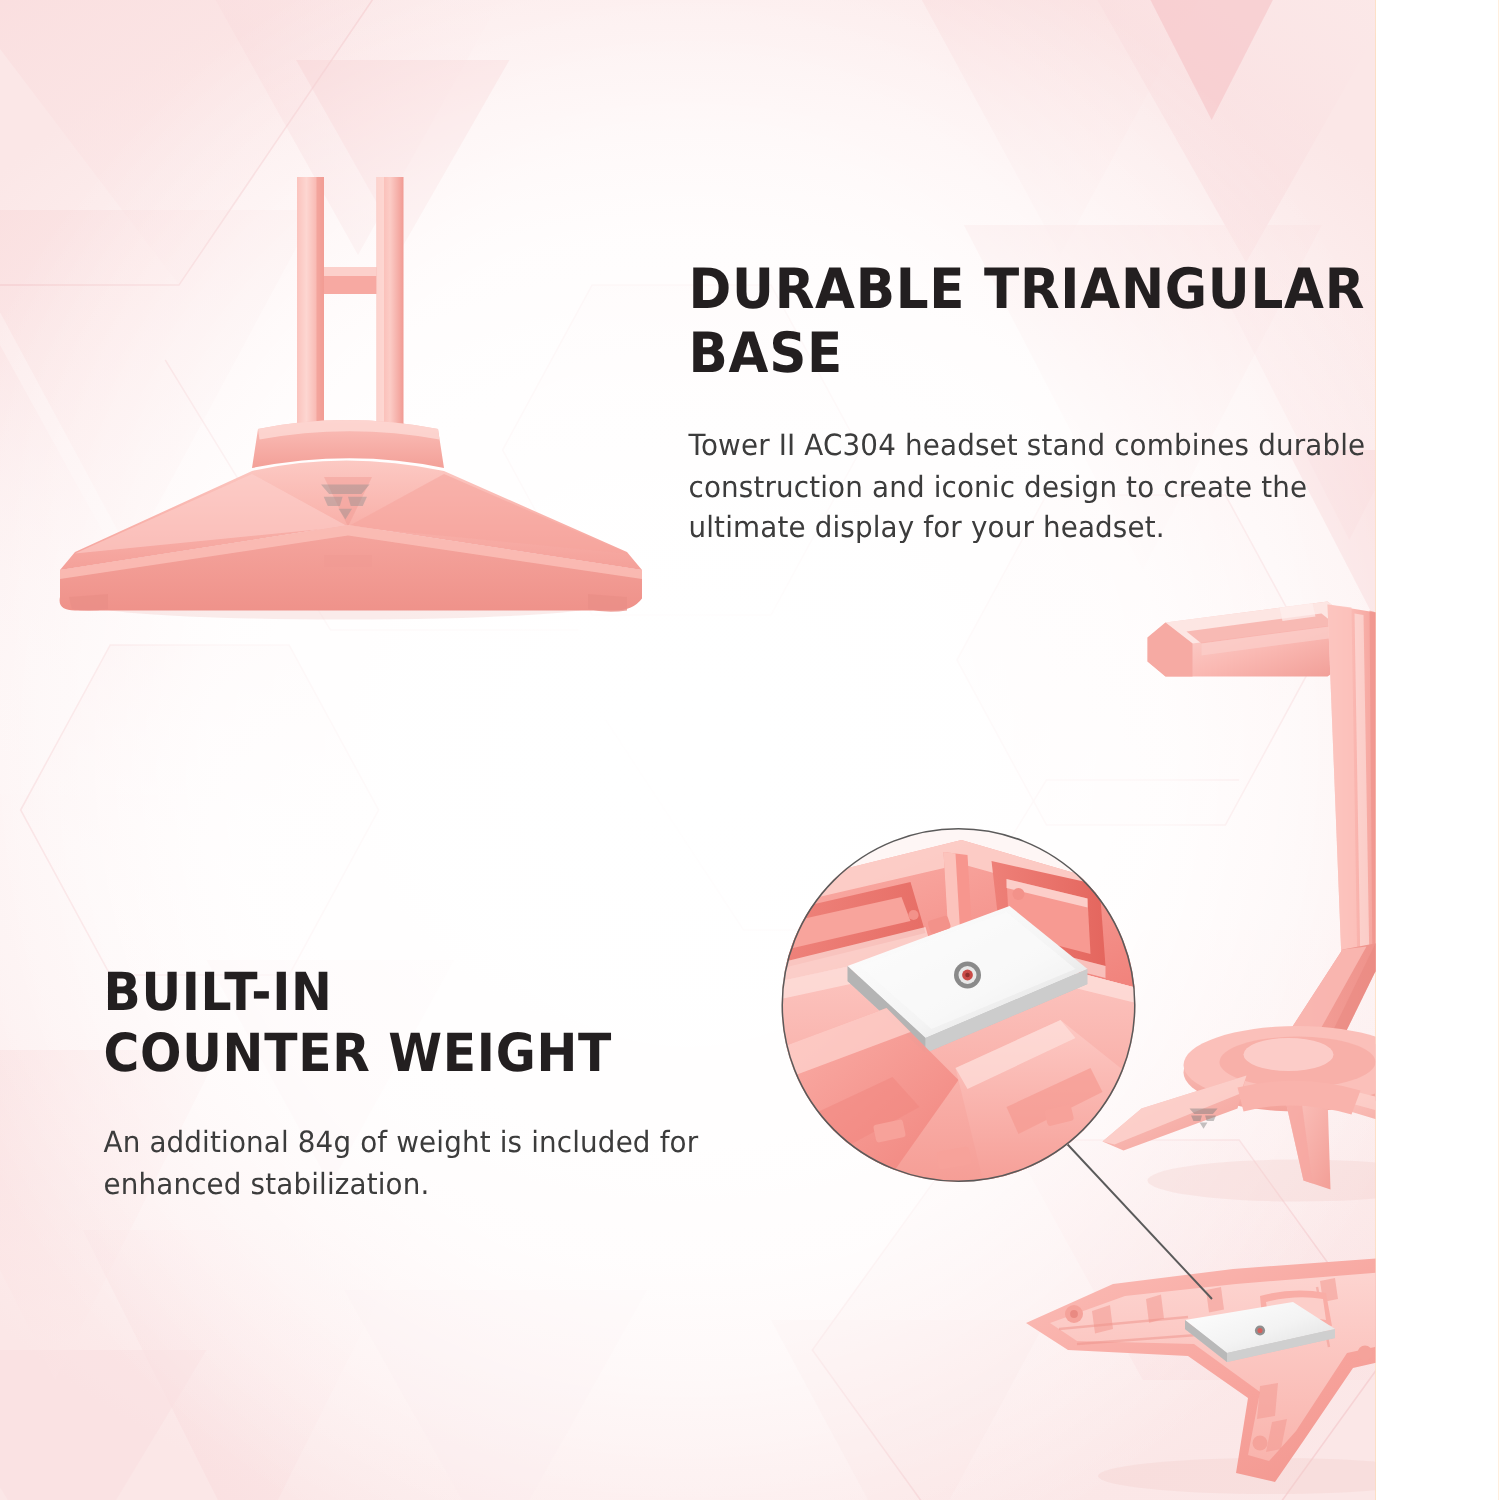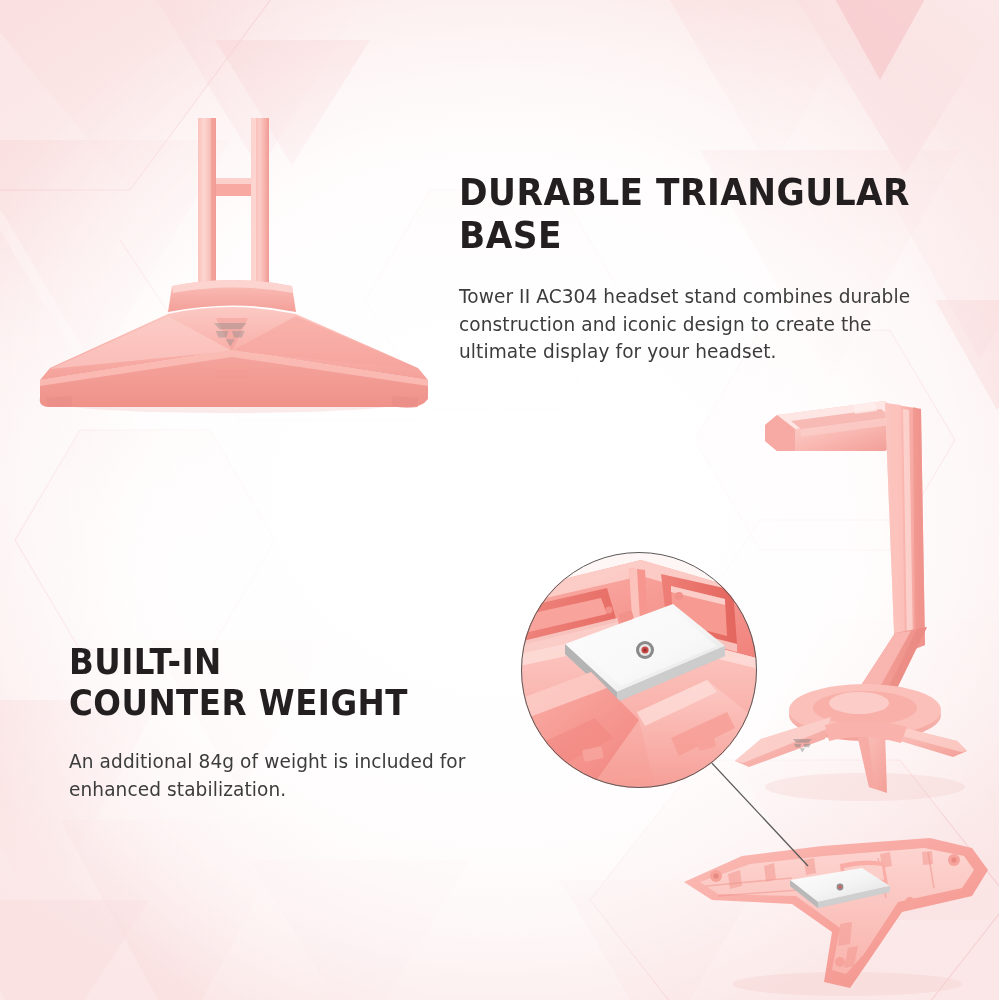--- a/index.html
+++ b/index.html
@@ -7,21 +7,21 @@
     margin: 0;
     padding: 0;
     background: #ffffff;
   }
   body {
     font-family: "Liberation Sans", sans-serif;
   }
 
   #stage {
     position: relative;
-    width: 999px;
+    width: 917px;
     height: 1000px;
     overflow: hidden;
     background: #fdba74;
   }
 
   
   .bg-base {
     position: absolute;
     inset: 0;
     background:

